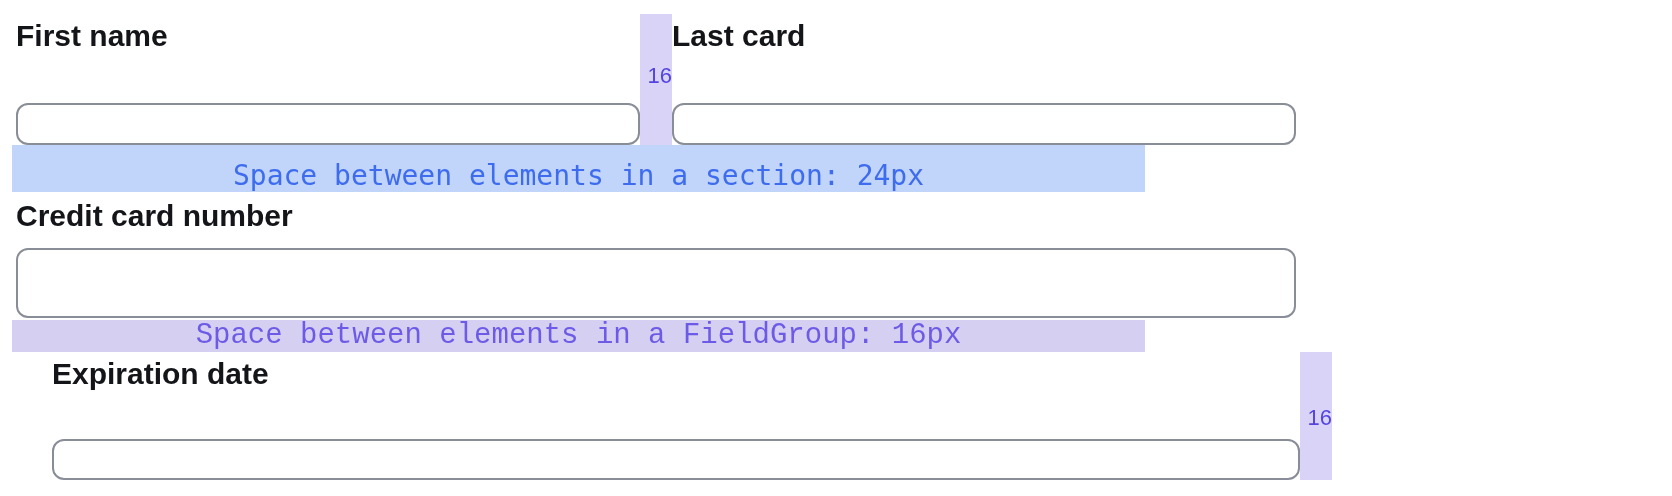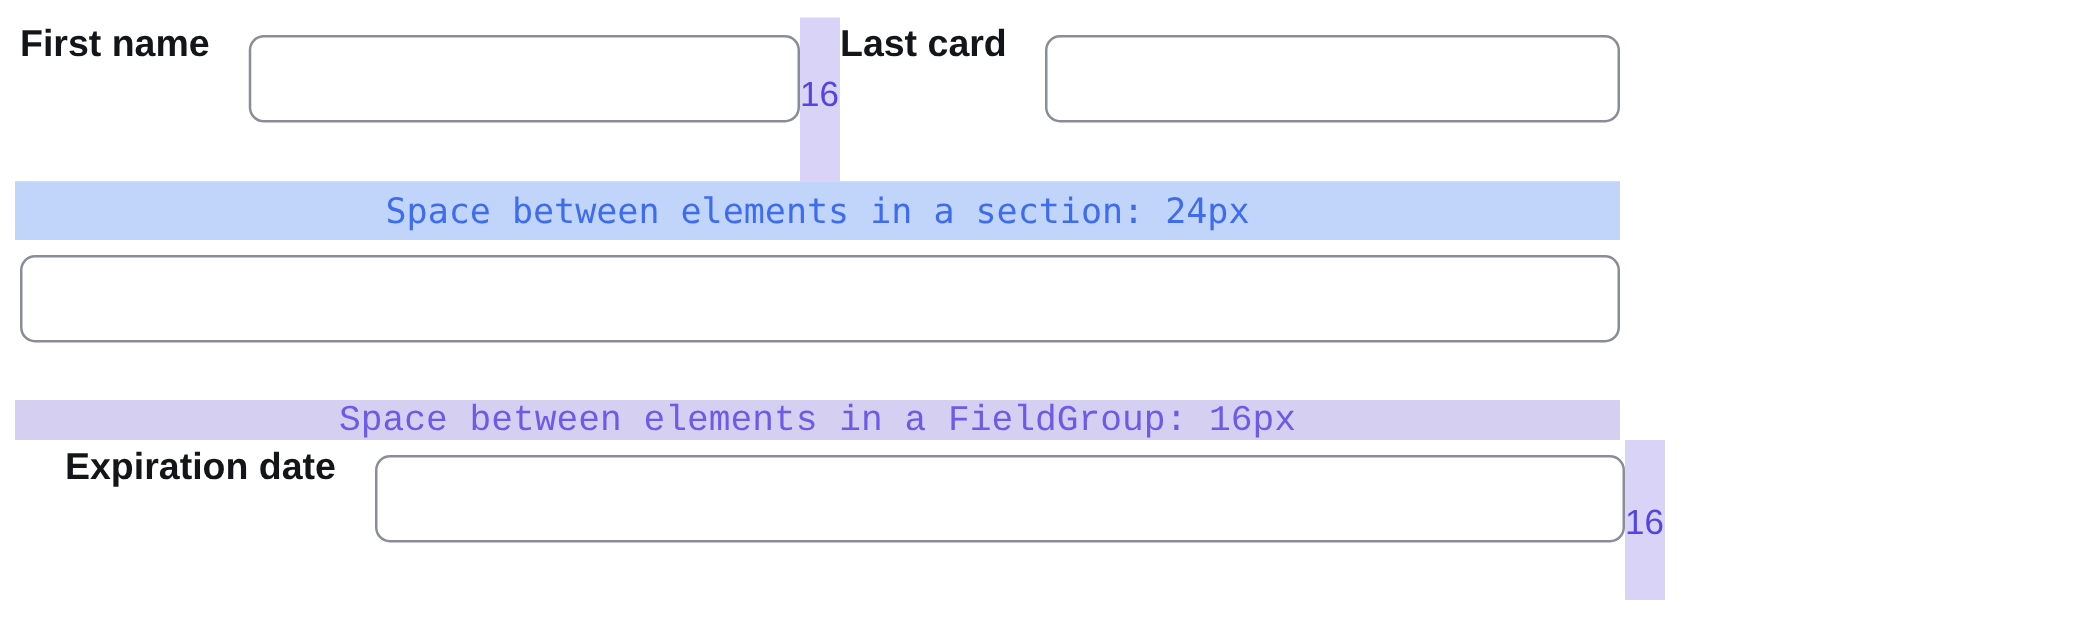--- a/index.html
+++ b/index.html
@@ -23,21 +23,21 @@
     width: 1280px;
     display: flex;
     align-items: stretch;
   }
   .row1 { top: 14px;  height: 131px; }
   .row2 { top: 352px; height: 128px; margin-left: 36px; }
 
   .field {
     flex: 1 1 0;
     display: flex;
-    flex-direction: row;
+    flex-direction: column;
     min-width: 0;
     gap: 31px;
   }
 
   .field-label {
     display: block;
     font-size: 30px;
     font-weight: 600;
     line-height: 44px;
     color: var(--label-text, #141519);
@@ -64,35 +64,35 @@
   .gap-bar {
     position: relative;
     flex: 0 0 32px;
     width: 32px;
     background: var(--gap-bar-bg, #d8d3f7);
   }
   .gap-label {
     position: absolute;
     left: 0;
     right: 0;
-    text-align: left;
-    font-size: 28px;
+    text-align: right;
+    font-size: 22px;
     line-height: 24px;
     color: var(--gap-label-text, #5444e0);
   }
   .row1 .gap-label { top: 50px; }
   .row2 .gap-label { top: 54px; }
 
   
   .spacer-band {
     position: absolute;
     left: 12px;
-    width: 1284px;
+    width: 1133px;
     display: flex;
-    align-items: center;
+    align-items: flex-end;
     justify-content: center;
   }
   .section-band {
     top: 145px;
     height: 47px;
     background: var(--section-spacer-bg, #c1d4f9);
   }
   .section-band .band-text {
     font-family: "DejaVu Sans Mono", "Liberation Mono", monospace;
     font-size: 28px;
@@ -139,20 +139,21 @@
       <label class="field-label">Last card</label>
       <input class="text-input" type="text" value="" style="">
     </div>
   </div>
 
   <div class="spacer-band section-band">
     <span class="band-text">Space between elements in a section: 24px</span>
   </div>
 
   <div class="single-field">
+    <label class="field-label">Credit card number</label>
     <input class="text-input" type="text" value="" style="">
   </div>
 
   <div class="spacer-band fieldgroup-band">
     <span class="band-text">Space between elements in a FieldGroup: 16px</span>
   </div>
 
   <div class="field-row row2">
     <div class="field">
       <label class="field-label">Expiration date</label>

